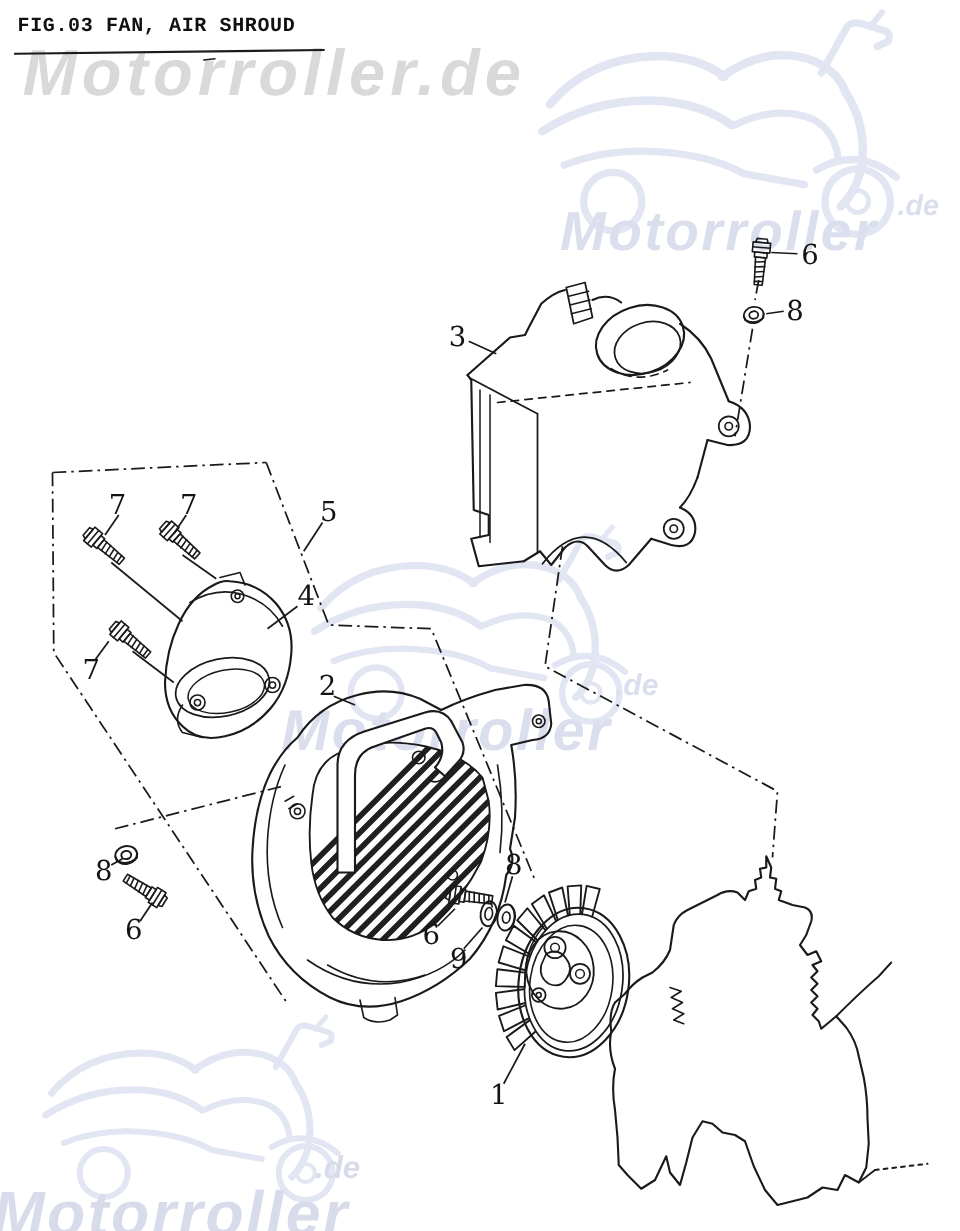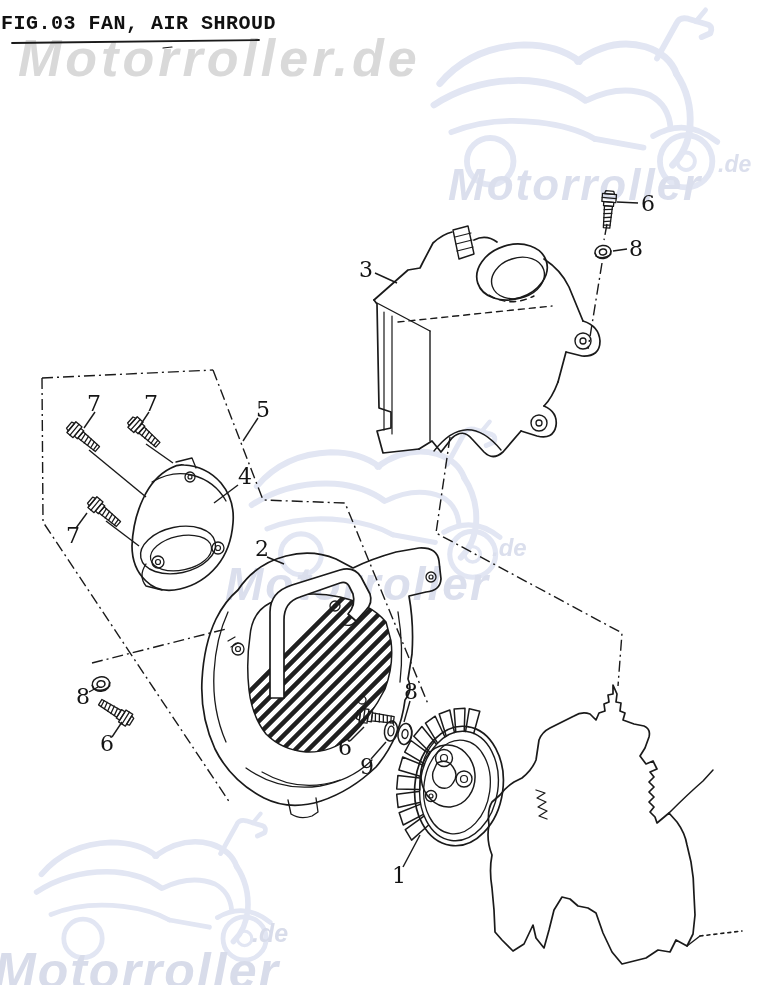--- a/index.html
+++ b/index.html
@@ -1,20 +1,20 @@
 <!DOCTYPE html>
 <html><head>
 <meta charset="utf-8">
 <style>
   html,body{margin:0;padding:0;background:#ffffff;}
   .page{position:relative;width:768px;height:985px;background:#ffffff;overflow:hidden;
         font-family:"Liberation Sans",sans-serif;}
   svg.layer{position:absolute;left:0;top:0;}
-  .title{position:absolute;left:1px;top:12px;font-family:"Liberation Mono",monospace;
-         font-weight:bold;font-size:20px;letter-spacing:.5px;color:#111;white-space:pre;}
+  .title{position:absolute;left:14px;top:12px;font-family:"Liberation Mono",monospace;
+         font-weight:bold;font-size:16px;letter-spacing:.5px;color:#111;white-space:pre;}
   .wm-text{font-family:"Liberation Sans",sans-serif;font-weight:bold;font-style:italic;}
   .lbl{font-family:"DejaVu Serif",serif;font-size:22px;fill:#141414;}
   .ink{stroke:#1a1a1a;fill:none;stroke-linecap:round;stroke-linejoin:round;}
   .phantom{stroke:#1a1a1a;fill:none;stroke-width:1.4;stroke-dasharray:11 4 2 4;}
   .dash{stroke:#1a1a1a;fill:none;stroke-width:1.4;stroke-dasharray:6 5;}
   .leader{stroke:#1a1a1a;fill:none;stroke-width:1.4;}
 </style>
 </head>
 <body>
 

